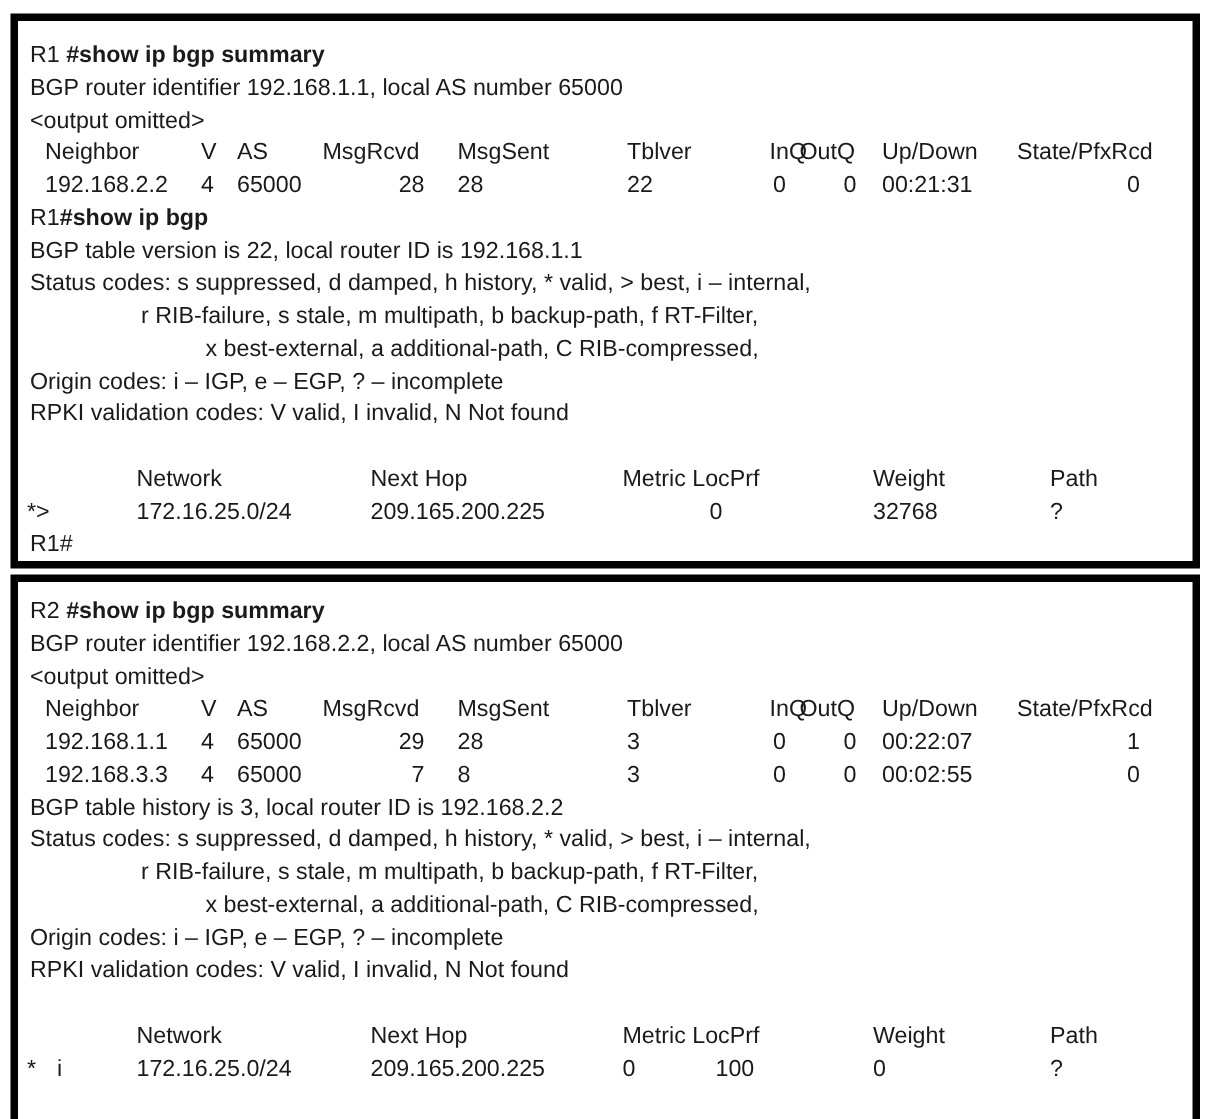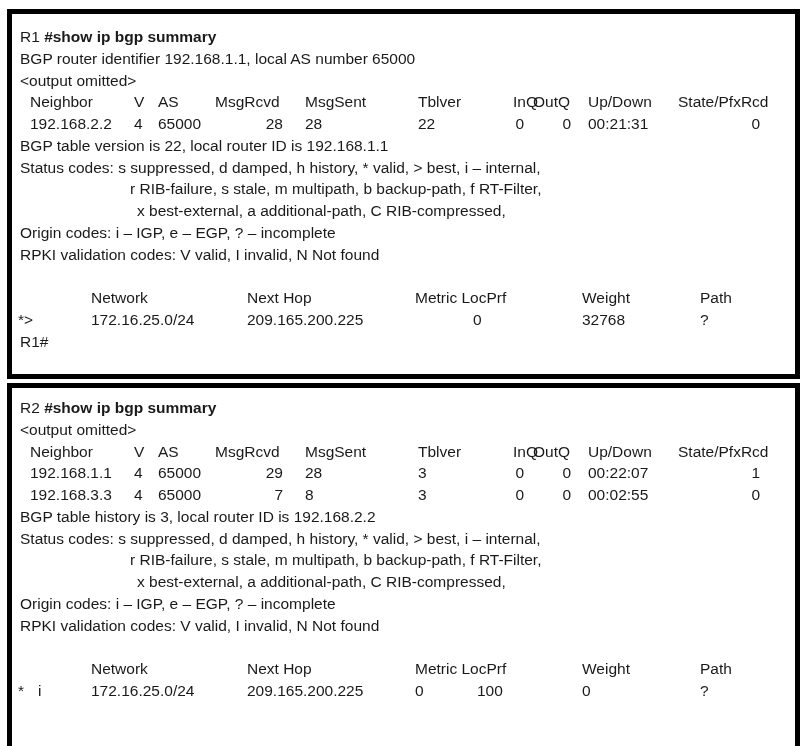--- a/index.html
+++ b/index.html
@@ -22,21 +22,21 @@
   }
   #box1{top:9px;height:370px;padding-top:12px;}
   #box2{top:383px;height:400px;padding-top:9px;}
   .line{
     position:relative;
     height:21.75px;
     line-height:21.75px;
     white-space:pre;
   }
   .line.txt{padding-left:8px;}
-  .line.ind1{padding-left:118px;}
+  .line.ind1{padding-left:82px;}
   .line.ind2{padding-left:125px;}
   .seg{white-space:pre;}
   .seg.bold{font-weight:700;}
   .cell{position:absolute;top:0;white-space:pre;}
   
   .c-neighbor{left:18px;}
   .c-v{left:122px;}
   .c-as{left:146px;}
   .c-msgrcvd{left:203px;width:68px;text-align:right;}
   .c-msgrcvd.hdr{text-align:left;}
@@ -64,33 +64,35 @@
 </head>
 <body>
 
 <div id="page">
   <div id="box1" class="cli-box">
       <div class="line txt"><span class="seg">R1 </span><span class="seg bold">#show ip bgp summary</span></div>
       <div class="line txt"><span class="seg">BGP router identifier 192.168.1.1, local AS number 65000</span></div>
       <div class="line txt"><span class="seg">&lt;output omitted&gt;</span></div>
       <div class="line row"><span class="cell c-neighbor hdr">Neighbor</span><span class="cell c-v hdr">V</span><span class="cell c-as hdr">AS</span><span class="cell c-msgrcvd hdr">MsgRcvd</span><span class="cell c-msgsent hdr">MsgSent</span><span class="cell c-tblver hdr">Tblver</span><span class="cell c-inq hdr">InQ</span><span class="cell c-outq hdr">OutQ</span><span class="cell c-updown hdr">Up/Down</span><span class="cell c-state hdr">State/PfxRcd</span></div>
       <div class="line row"><span class="cell c-neighbor">192.168.2.2</span><span class="cell c-v">4</span><span class="cell c-as">65000</span><span class="cell c-msgrcvd">28</span><span class="cell c-msgsent">28</span><span class="cell c-tblver">22</span><span class="cell c-inq">0</span><span class="cell c-outq">0</span><span class="cell c-updown">00:21:31</span><span class="cell c-state">0</span></div>
+      <div class="line txt"><span class="seg">R1</span><span class="seg bold">#show ip bgp</span></div>
       <div class="line txt"><span class="seg">BGP table version is 22, local router ID is 192.168.1.1</span></div>
       <div class="line txt"><span class="seg">Status codes: s suppressed, d damped, h history, * valid, &gt; best, i – internal,</span></div>
       <div class="line txt ind1"><span class="seg">r RIB-failure, s stale, m multipath, b backup-path, f RT-Filter,</span></div>
       <div class="line txt ind2"><span class="seg">x best-external, a additional-path, C RIB-compressed,</span></div>
       <div class="line txt"><span class="seg">Origin codes: i – IGP, e – EGP, ? – incomplete</span></div>
       <div class="line txt"><span class="seg">RPKI validation codes: V valid, I invalid, N Not found</span></div>
       <div class="line txt"></div>
       <div class="line row"><span class="cell c-network hdr">Network</span><span class="cell c-nexthop hdr">Next Hop</span><span class="cell c-metriclocprf hdr">Metric LocPrf</span><span class="cell c-weight hdr">Weight</span><span class="cell c-path hdr">Path</span></div>
       <div class="line row"><span class="cell c-stat">*&gt;</span><span class="cell c-network">172.16.25.0/24</span><span class="cell c-nexthop">209.165.200.225</span><span class="cell c-locprf0">0</span><span class="cell c-weight">32768</span><span class="cell c-path">?</span></div>
       <div class="line txt"><span class="seg">R1#</span></div>
     </div>
   <div id="box2" class="cli-box">
       <div class="line txt"><span class="seg">R2 </span><span class="seg bold">#show ip bgp summary</span></div>
+      <div class="line txt"><span class="seg">BGP router identifier 192.168.2.2, local AS number 65000</span></div>
       <div class="line txt"><span class="seg">&lt;output omitted&gt;</span></div>
       <div class="line row"><span class="cell c-neighbor hdr">Neighbor</span><span class="cell c-v hdr">V</span><span class="cell c-as hdr">AS</span><span class="cell c-msgrcvd hdr">MsgRcvd</span><span class="cell c-msgsent hdr">MsgSent</span><span class="cell c-tblver hdr">Tblver</span><span class="cell c-inq hdr">InQ</span><span class="cell c-outq hdr">OutQ</span><span class="cell c-updown hdr">Up/Down</span><span class="cell c-state hdr">State/PfxRcd</span></div>
       <div class="line row"><span class="cell c-neighbor">192.168.1.1</span><span class="cell c-v">4</span><span class="cell c-as">65000</span><span class="cell c-msgrcvd">29</span><span class="cell c-msgsent">28</span><span class="cell c-tblver">3</span><span class="cell c-inq">0</span><span class="cell c-outq">0</span><span class="cell c-updown">00:22:07</span><span class="cell c-state">1</span></div>
       <div class="line row"><span class="cell c-neighbor">192.168.3.3</span><span class="cell c-v">4</span><span class="cell c-as">65000</span><span class="cell c-msgrcvd">7</span><span class="cell c-msgsent">8</span><span class="cell c-tblver">3</span><span class="cell c-inq">0</span><span class="cell c-outq">0</span><span class="cell c-updown">00:02:55</span><span class="cell c-state">0</span></div>
       <div class="line txt"><span class="seg">BGP table history is 3, local router ID is 192.168.2.2</span></div>
       <div class="line txt"><span class="seg">Status codes: s suppressed, d damped, h history, * valid, &gt; best, i – internal,</span></div>
       <div class="line txt ind1"><span class="seg">r RIB-failure, s stale, m multipath, b backup-path, f RT-Filter,</span></div>
       <div class="line txt ind2"><span class="seg">x best-external, a additional-path, C RIB-compressed,</span></div>
       <div class="line txt"><span class="seg">Origin codes: i – IGP, e – EGP, ? – incomplete</span></div>
       <div class="line txt"><span class="seg">RPKI validation codes: V valid, I invalid, N Not found</span></div>

